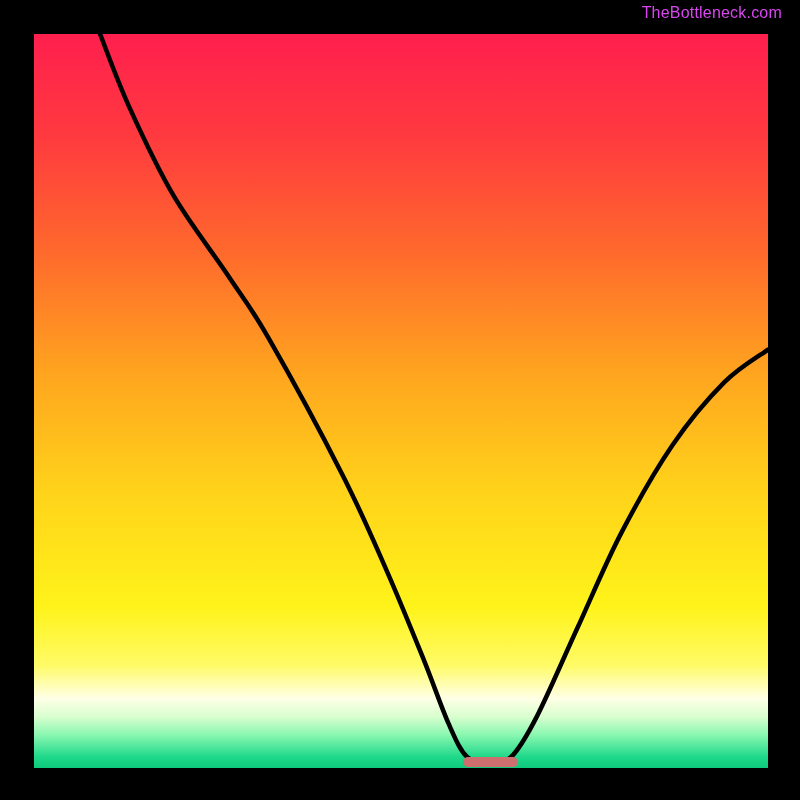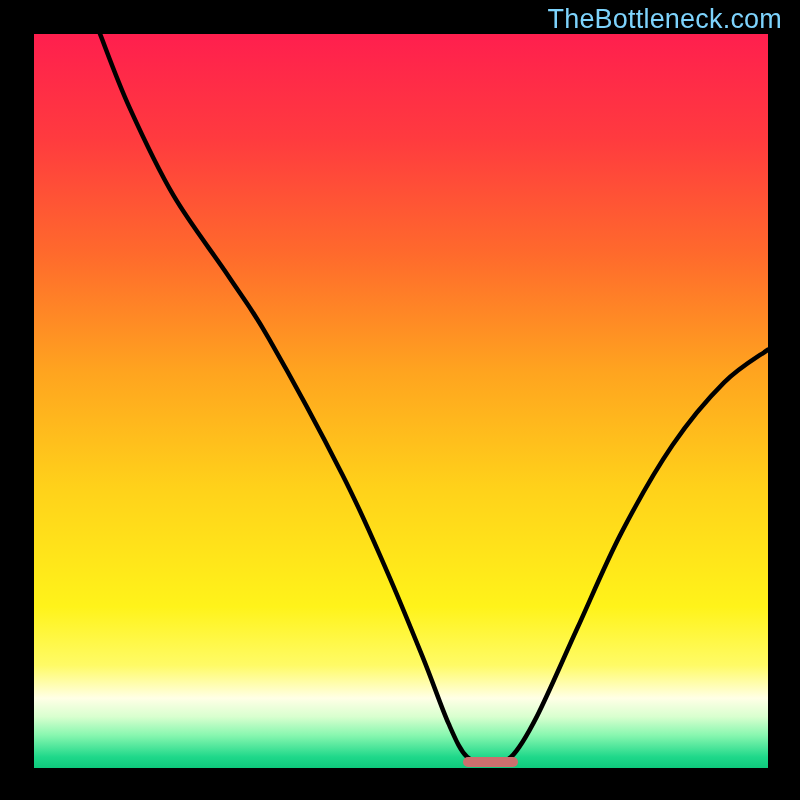--- a/index.html
+++ b/index.html
@@ -16,22 +16,22 @@
     left: 0;
     top: 0;
     width: 800px;
     height: 800px;
     background: #000;
   }
   .watermark {
     position: absolute;
     top: 4px;
     right: 18px;
-    color: #7dd3fc;
-    font-size: 27px;
+    color: #d946ef;
+    font-size: 16px;
     letter-spacing: 0.2px;
     font-weight: 400;
     z-index: 5;
   }
   .plot-area {
     position: absolute;
     left: 34px;
     top: 34px;
     width: 734px;
     height: 734px;

